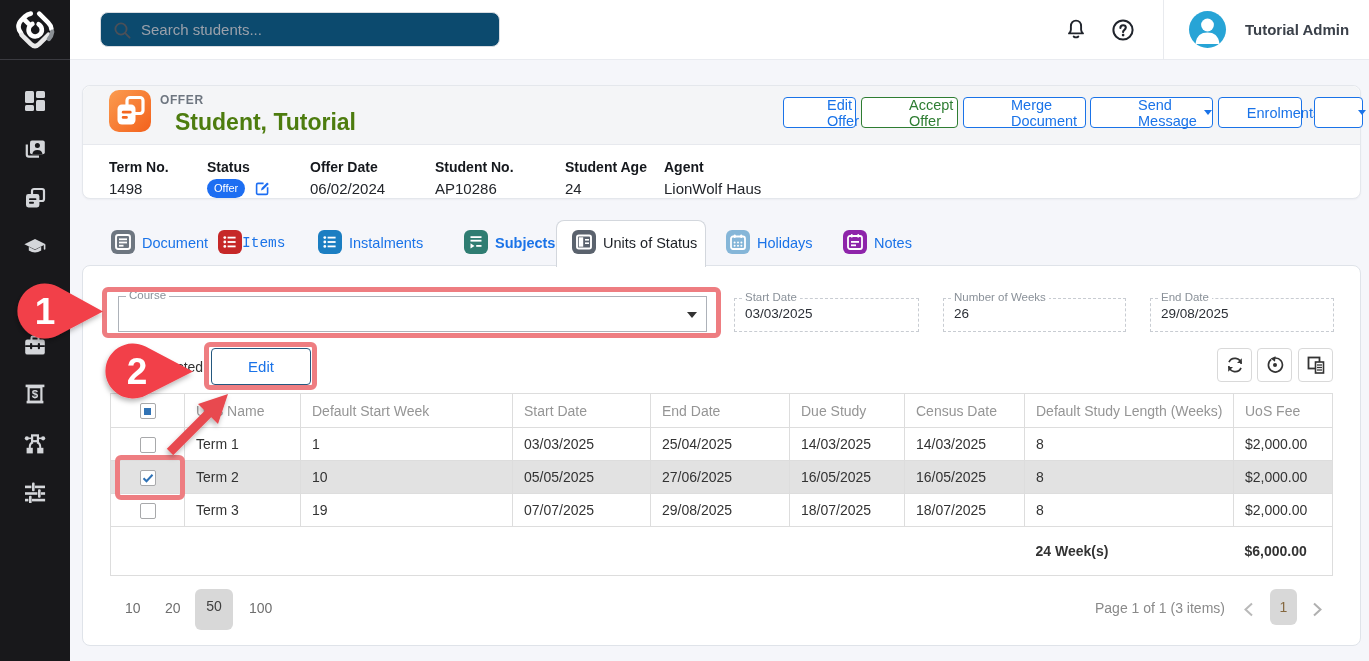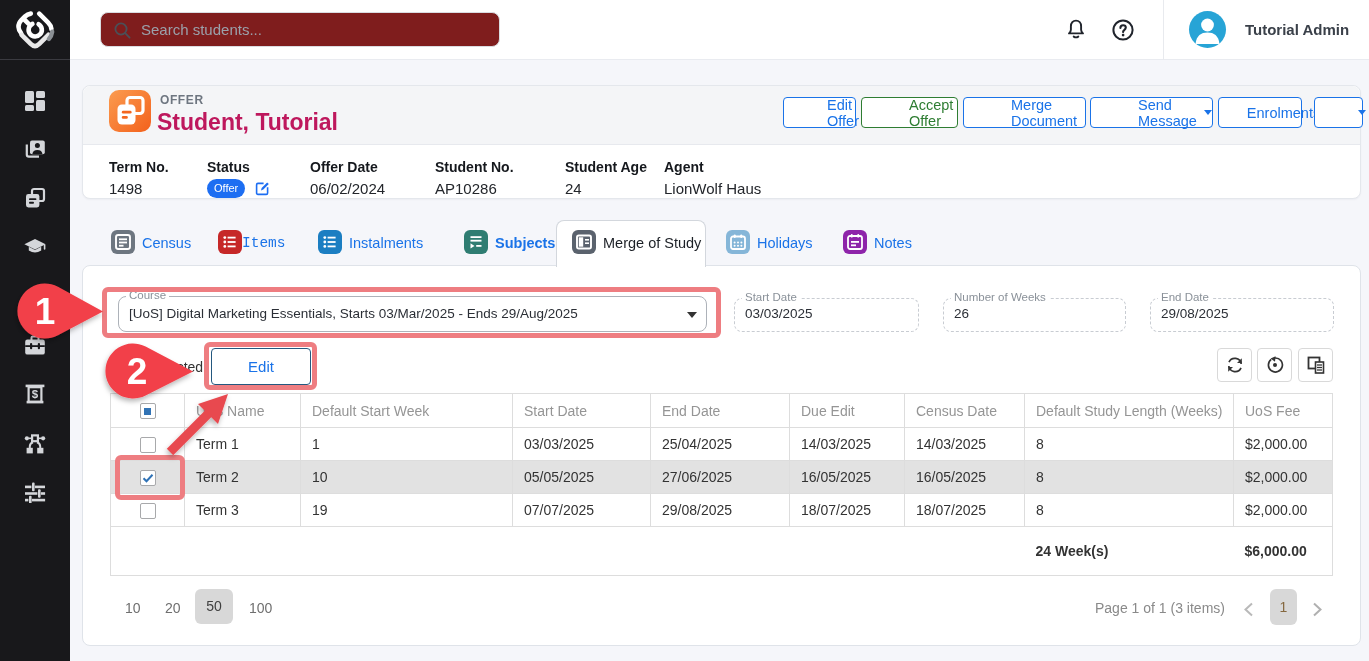--- a/index.html
+++ b/index.html
@@ -6,51 +6,51 @@
   html,body { width:1369px; height:661px; overflow:hidden; }
   body { font-family:"Liberation Sans", sans-serif; position:relative; background:#f5f6fa; }
   .abs { position:absolute; }
 
   
   #sidebar { left:0; top:0; width:70px; height:661px; background:#18181b; z-index:5; }
   .sideicon { position:absolute; left:24px; width:22px; height:22px; }
 
   
   #topbar { left:70px; top:0; width:1299px; height:60px; background:#fff; border-bottom:1px solid #e9ebf0; z-index:4; }
-  #search { position:absolute; left:30px; top:12px; width:400px; height:35px; border:1px solid #d9dce1; border-radius:8px; background:#7f1d1d; }
+  #search { position:absolute; left:30px; top:12px; width:400px; height:35px; border:1px solid #d9dce1; border-radius:8px; background:#0c4a6e; }
   #search .ph { position:absolute; left:40px; top:8px; font-size:15px; color:#9ba1ab; }
   #tadmin { position:absolute; left:1175px; top:21px; font-size:15px; font-weight:bold; color:#3a4049; }
   #avatar { position:absolute; left:1119px; top:11px; width:37px; height:37px; border-radius:50%; background:#27a4d6; overflow:hidden; }
   #topdiv { position:absolute; left:1093px; top:0; width:1px; height:60px; background:#e8eaee; }
 
   
   #card1 { left:82px; top:85px; width:1279px; height:114px; background:#fff; border:1px solid #e4e7ec; border-radius:8px; box-shadow:0 1px 2px rgba(16,24,40,.04); }
   #card1 .hdr { position:absolute; left:0; top:0; right:0; height:59px; background:#f4f5f7; border-bottom:1px solid #e7e9ee; border-radius:8px 8px 0 0; }
   #officon { position:absolute; left:26px; top:4px; width:42px; height:42px; border-radius:10px; background:linear-gradient(135deg,#fb9c50,#f3611c); }
   .offlabel { position:absolute; left:77px; top:7px; font-size:12px; letter-spacing:.6px; color:#6e7680; font-weight:bold; }
-  .offname { position:absolute; left:74px; top:23px; font-size:23px; font-weight:bold; color:#be185d; }
+  .offname { position:absolute; left:92px; top:23px; font-size:23px; font-weight:bold; color:#4d7c0f; }
   .btn { position:absolute; top:11px; height:31px; border:1px solid #1a73e8; border-radius:4px; background:#fff; color:#1a73e8; font-size:14.5px; display:flex; align-items:center; justify-content:center;padding-left:47px; }
   .btn.green { border-color:#2e7d32; color:#2e7d32; }
   .caret { display:inline-block; width:0; height:0; border-left:4.5px solid transparent; border-right:4.5px solid transparent; border-top:5px solid #1a73e8; margin-left:7px; }
   .infocol { position:absolute; top:73px; }
   .infocol .lab { font-size:14px; font-weight:bold; color:#15181d; margin-bottom:5px; }
   .infocol .val { font-size:15px; color:#23262b; }
   .bluelink { color:#2979ff; }
   #badge { display:inline-block; background:#1d6ef2; color:#fff; font-size:11px; border-radius:10px; padding:3px 7px 4px; position:relative; top:-2px; }
 
   
   .tabicon { position:absolute; top:230px; width:24px; height:24px; border-radius:6px; z-index:8; }
   .tabtext { position:absolute; top:235px; font-size:14.5px; color:#1a73e8; z-index:8; }
   #activetab { left:556px; top:220px; width:150px; height:47px; background:#fff; border:1px solid #d3d7dd; border-bottom:none; border-radius:8px 8px 0 0; z-index:7; }
 
   
   #card2 { left:82px; top:265px; width:1279px; height:381px; background:#fff; border:1px solid #dfe3e9; border-radius:8px; z-index:1; }
 
   
-  .mfield { position:absolute; border-radius:8px; }
+  .mfield { position:absolute; border-radius:0; }
   .mfield .flab { position:absolute; top:-7px; left:7px; font-size:11.5px; color:#8a9199; background:#fff; padding:0 3px; line-height:11px; }
   .mfield .fval { position:absolute; left:10px; top:9px; font-size:13.5px; color:#2b2f36; white-space:nowrap; }
 
   
   #grid { position:absolute; left:27px; top:127px; width:1222px; border-collapse:collapse; table-layout:fixed; font-size:14px; color:#333; }
   #grid td { border:1px solid #ddd; padding:0 0 0 11px; height:33px; overflow:hidden; white-space:nowrap; }
   #grid tr.hrow td { color:#959595; height:34px; }
   #grid tr.sel td { background:#e2e2e2; }
   #grid td.cbcell { padding:0; text-align:center; }
   .cb { display:inline-block; width:16px; height:16px; border:1px solid #a8a9ab; border-radius:2px; background:#fff; vertical-align:middle; position:relative; }
@@ -220,21 +220,20 @@
       <div class="lab">Agent</div>
       <div class="val bluelink">LionWolf Haus</div>
     </div>
 </div>
 
 <div class="abs" id="activetab"></div>
 
 <div class="abs" id="card2">
   <div class="mfield" style="left:35px;top:30px;width:589px;height:36px;border:1px solid #adb2b9;">
     <span class="flab">Course</span>
-    <span class="fval">[UoS] Digital Marketing Essentials, Starts 03/Mar/2025 - Ends 29/Aug/2025</span>
     <span style="position:absolute;right:9px;top:15px;width:0;height:0;border-left:5px solid transparent;border-right:5px solid transparent;border-top:6px solid #333;"></span>
   </div>
   <div class="mfield" style="left:651px;top:32px;width:185px;height:34px;border:1px dashed #c8ccd2;">
     <span class="flab">Start Date</span>
       <span class="fval" style="top:7px">03/03/2025</span>
   </div>
   <div class="mfield" style="left:860px;top:32px;width:183px;height:34px;border:1px dashed #c8ccd2;">
     <span class="flab">Number of Weeks</span>
       <span class="fval" style="top:7px">26</span>
   </div>
@@ -283,21 +282,21 @@
         <col style="width:209px">
         <col style="width:99px">
       </colgroup>
     <tbody>
         <tr class="hrow">
           <td class="cbcell"><span class="cb ind"><i></i></span></td>
           <td>UoS Name</td>
           <td>Default Start Week</td>
           <td>Start Date</td>
           <td>End Date</td>
-          <td>Due Edit</td>
+          <td>Due Study</td>
           <td>Census Date</td>
           <td>Default Study Length (Weeks)</td>
           <td>UoS Fee</td>
         </tr>
     <tr>
           <td class="cbcell"><span class="cb"></span></td>
           <td>Term 1</td>
           <td>1</td>
           <td>03/03/2025</td>
           <td>25/04/2025</td>
@@ -339,39 +338,39 @@
           <td class="b"></td>
           <td class="b"></td>
           <td class="b">24 Week(s)</td>
           <td class="r b">$6,000.00</td>
         </tr>
   </tbody>
     </table>
 
   <div class="pgsz" style="left:42px;">10</div>
   <div class="pgsz" style="left:82px;">20</div>
-  <div class="pgsz pbox" style="left:112px;top:323px;width:38px;height:35px;line-height:35px;">50</div>
+  <div class="pgsz pbox" style="left:112px;top:323px;width:38px;height:41px;line-height:35px;">50</div>
   <div class="pgsz" style="left:166px;">100</div>
   <div class="pgsz" style="left:1012px;color:#8a8a8a;">Page 1 of 1 (3 items)</div>
   <svg style="position:absolute;left:1160px;top:336px" width="11" height="15" viewBox="0 0 11 15">
       <path d="M9 1.5 L2.5 7.5 L9 13.5" fill="none" stroke="#b9b9b9" stroke-width="2"></path>
     </svg>
   <div class="pgsz pbox" style="left:1187px;top:323px;width:27px;height:36px;line-height:36px;background:#d8d8d8;color:#85683f;">1</div>
   <svg style="position:absolute;left:1229px;top:336px" width="11" height="15" viewBox="0 0 11 15">
       <path d="M2 1.5 L8.5 7.5 L2 13.5" fill="none" stroke="#b0b0b0" stroke-width="2"></path>
     </svg>
 </div>
 
 <div class="tabicon" style="left:111px;background:#6d7680;"><svg width="24" height="24" viewBox="0 0 24 24">
   <rect x="5" y="5" width="14" height="14" rx="2.2" fill="none" stroke="#fff" stroke-width="1.9"></rect>
   <rect x="8" y="8.4" width="8" height="1.8" fill="#fff"></rect>
       <rect x="8" y="11.6" width="8" height="1.8" fill="#fff"></rect>
       <rect x="8" y="14.8" width="4.5" height="1.8" fill="#fff"></rect>
 </svg></div>
-<div class="tabtext" style="left:142px;">Census</div>
+<div class="tabtext" style="left:142px;">Document</div>
 <div class="tabicon" style="left:218px;background:#c62828;"><svg width="24" height="24" viewBox="0 0 24 24" fill="#fff">
   <circle cx="6.8" cy="7.6" r="1.4"></circle>
       <rect x="9.6" y="6.7" width="8" height="1.8"></rect>
   <circle cx="6.8" cy="12" r="1.4"></circle>
       <rect x="9.6" y="11.1" width="8" height="1.8"></rect>
   <circle cx="6.8" cy="16.4" r="1.4"></circle>
       <rect x="9.6" y="15.5" width="8" height="1.8"></rect>
 </svg></div>
 <div class="tabtext" style="left:242px;font-family:Liberation Mono, monospace;">Items</div>
 <div class="tabicon" style="left:318px;background:#1b7ec2;"><svg width="24" height="24" viewBox="0 0 24 24" fill="#fff">
@@ -389,21 +388,21 @@
   <path d="M6.5 13.2 L10.5 15.9 L6.5 18.6 Z"></path>
       <rect x="12.2" y="15" width="5.3" height="1.8"></rect>
 </svg></div>
 <div class="tabtext" style="left:495px;font-weight:bold;">Subjects</div>
 <div class="tabicon" style="left:572px;background:#5a626d;"><svg width="24" height="24" viewBox="0 0 24 24">
   <rect x="5" y="5.5" width="14" height="13" rx="1.8" fill="none" stroke="#fff" stroke-width="1.9"></rect>
   <rect x="6.8" y="7.3" width="4.4" height="9.4" fill="#fff"></rect>
   <rect x="13" y="9" width="4" height="1.6" fill="#fff"></rect>
       <rect x="13" y="12.4" width="4" height="1.6" fill="#fff"></rect>
 </svg></div>
-<div class="tabtext" style="left:603px;color:#1c2026;">Merge of Study</div>
+<div class="tabtext" style="left:603px;color:#1c2026;">Units of Status</div>
 <div class="tabicon" style="left:726px;background:#85b6d8;"><svg width="24" height="24" viewBox="0 0 24 24">
   <rect x="5" y="6.5" width="14" height="12.5" rx="2" fill="none" stroke="#fff" stroke-width="1.8"></rect>
   <rect x="7.8" y="4.4" width="1.9" height="3.6" rx="0.9" fill="#fff"></rect>
       <rect x="14.3" y="4.4" width="1.9" height="3.6" rx="0.9" fill="#fff"></rect>
   <g fill="#fff">
         <circle cx="8.6" cy="12.6" r="1"></circle>
         <circle cx="12" cy="12.6" r="1"></circle>
         <circle cx="15.4" cy="12.6" r="1"></circle>
         <circle cx="8.6" cy="15.8" r="1"></circle>
         <circle cx="12" cy="15.8" r="1"></circle>

